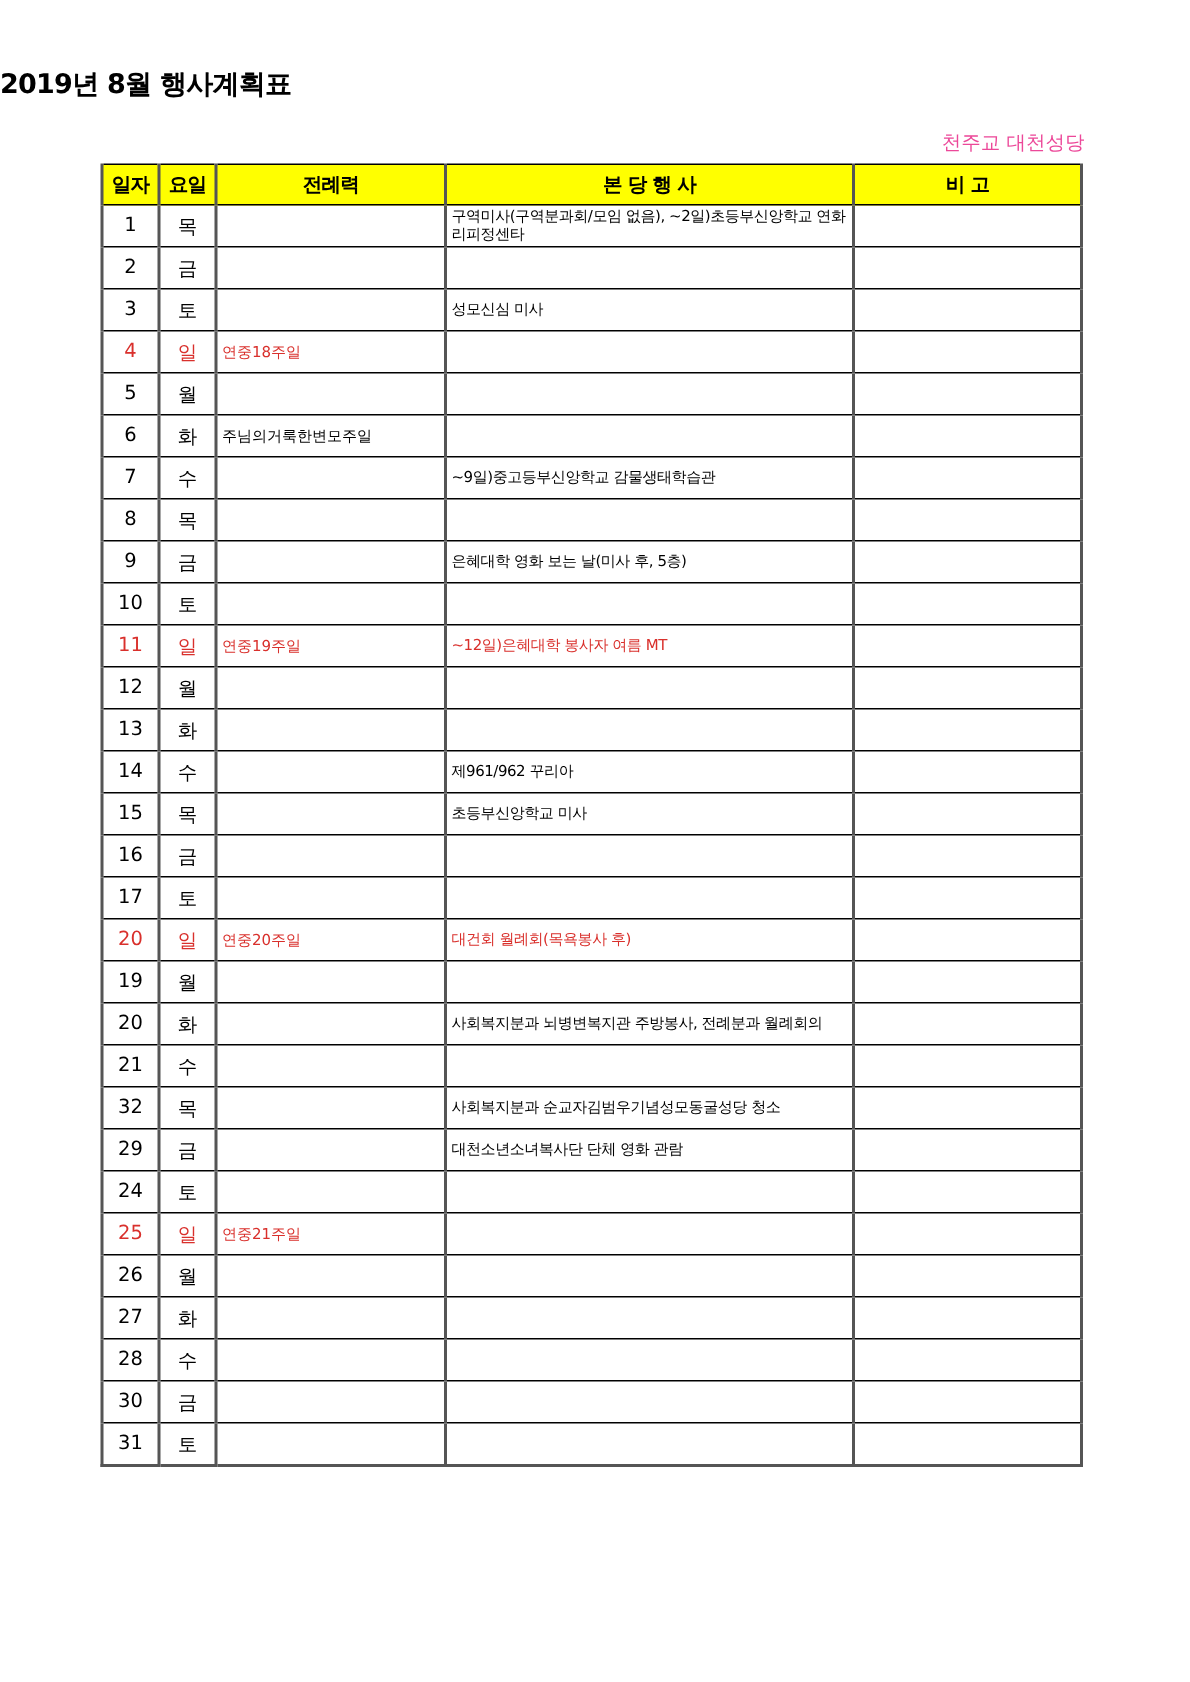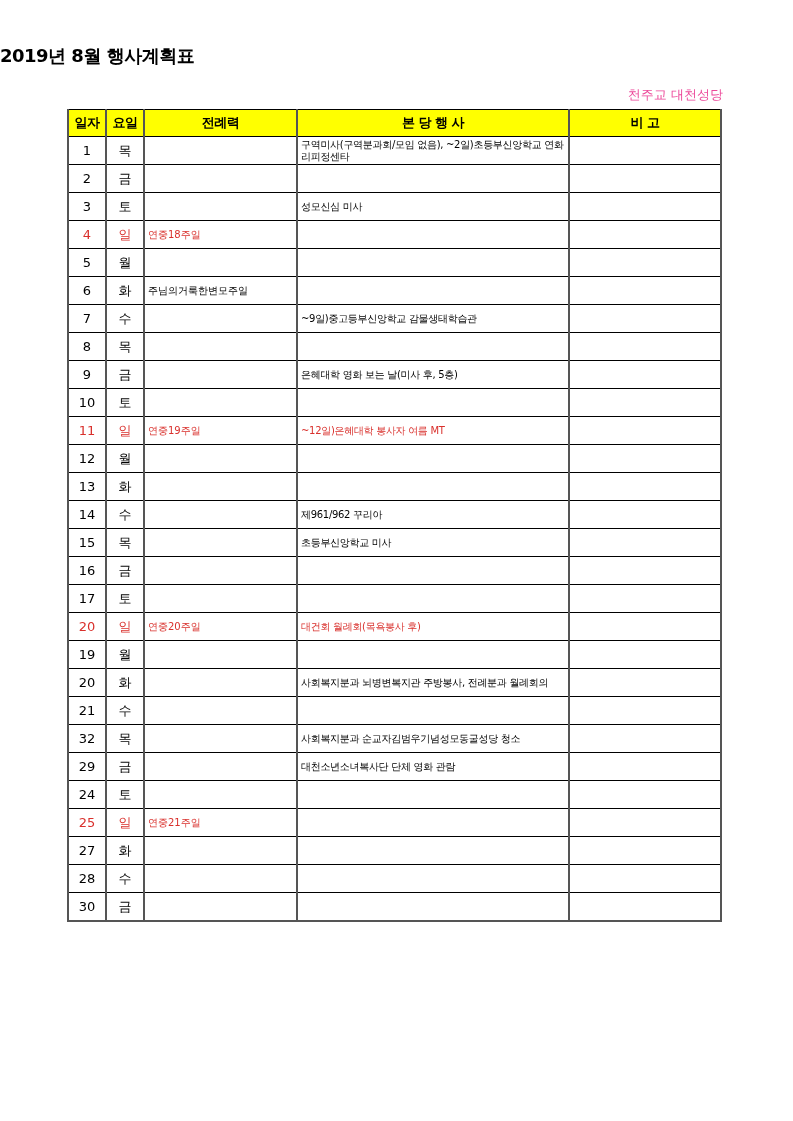--- a/index.html
+++ b/index.html
@@ -210,34 +210,48 @@
         <td class="rem"></td>
       </tr>
       <tr class="sun">
         <td class="num">25</td>
         <td class="dow">일</td>
         <td class="lit">연중21주일</td>
         <td class="ev"></td>
         <td class="rem"></td>
       </tr>
       <tr>
+        <td class="num">26</td>
+        <td class="dow">월</td>
+        <td class="lit"></td>
+        <td class="ev"></td>
+        <td class="rem"></td>
+      </tr>
+      <tr>
         <td class="num">27</td>
         <td class="dow">화</td>
         <td class="lit"></td>
         <td class="ev"></td>
         <td class="rem"></td>
       </tr>
       <tr>
         <td class="num">28</td>
         <td class="dow">수</td>
         <td class="lit"></td>
         <td class="ev"></td>
         <td class="rem"></td>
       </tr>
       <tr>
         <td class="num">30</td>
         <td class="dow">금</td>
+        <td class="lit"></td>
+        <td class="ev"></td>
+        <td class="rem"></td>
+      </tr>
+      <tr>
+        <td class="num">31</td>
+        <td class="dow">토</td>
         <td class="lit"></td>
         <td class="ev"></td>
         <td class="rem"></td>
       </tr>
     </tbody>
 </table>
 
 </body></html>

